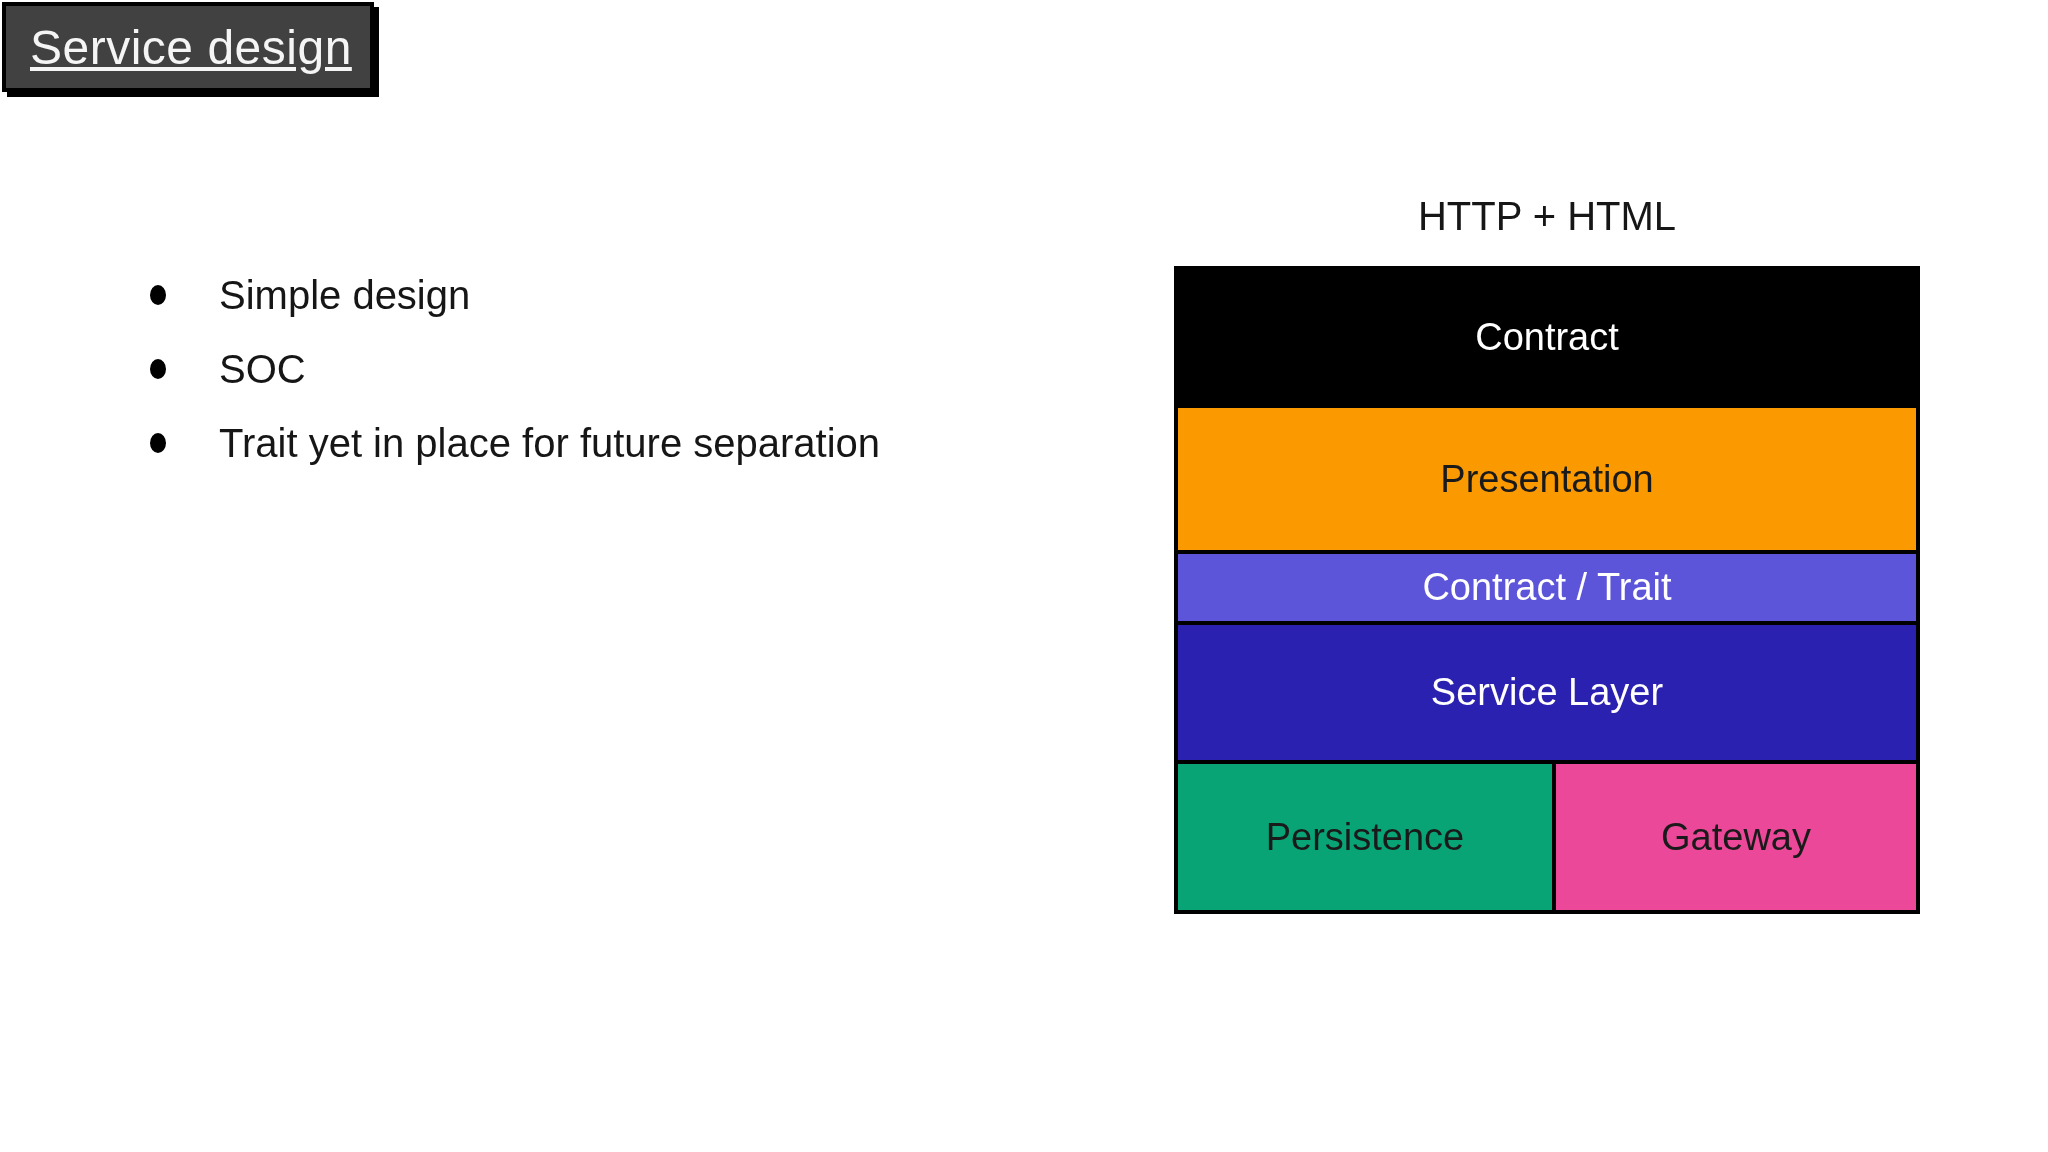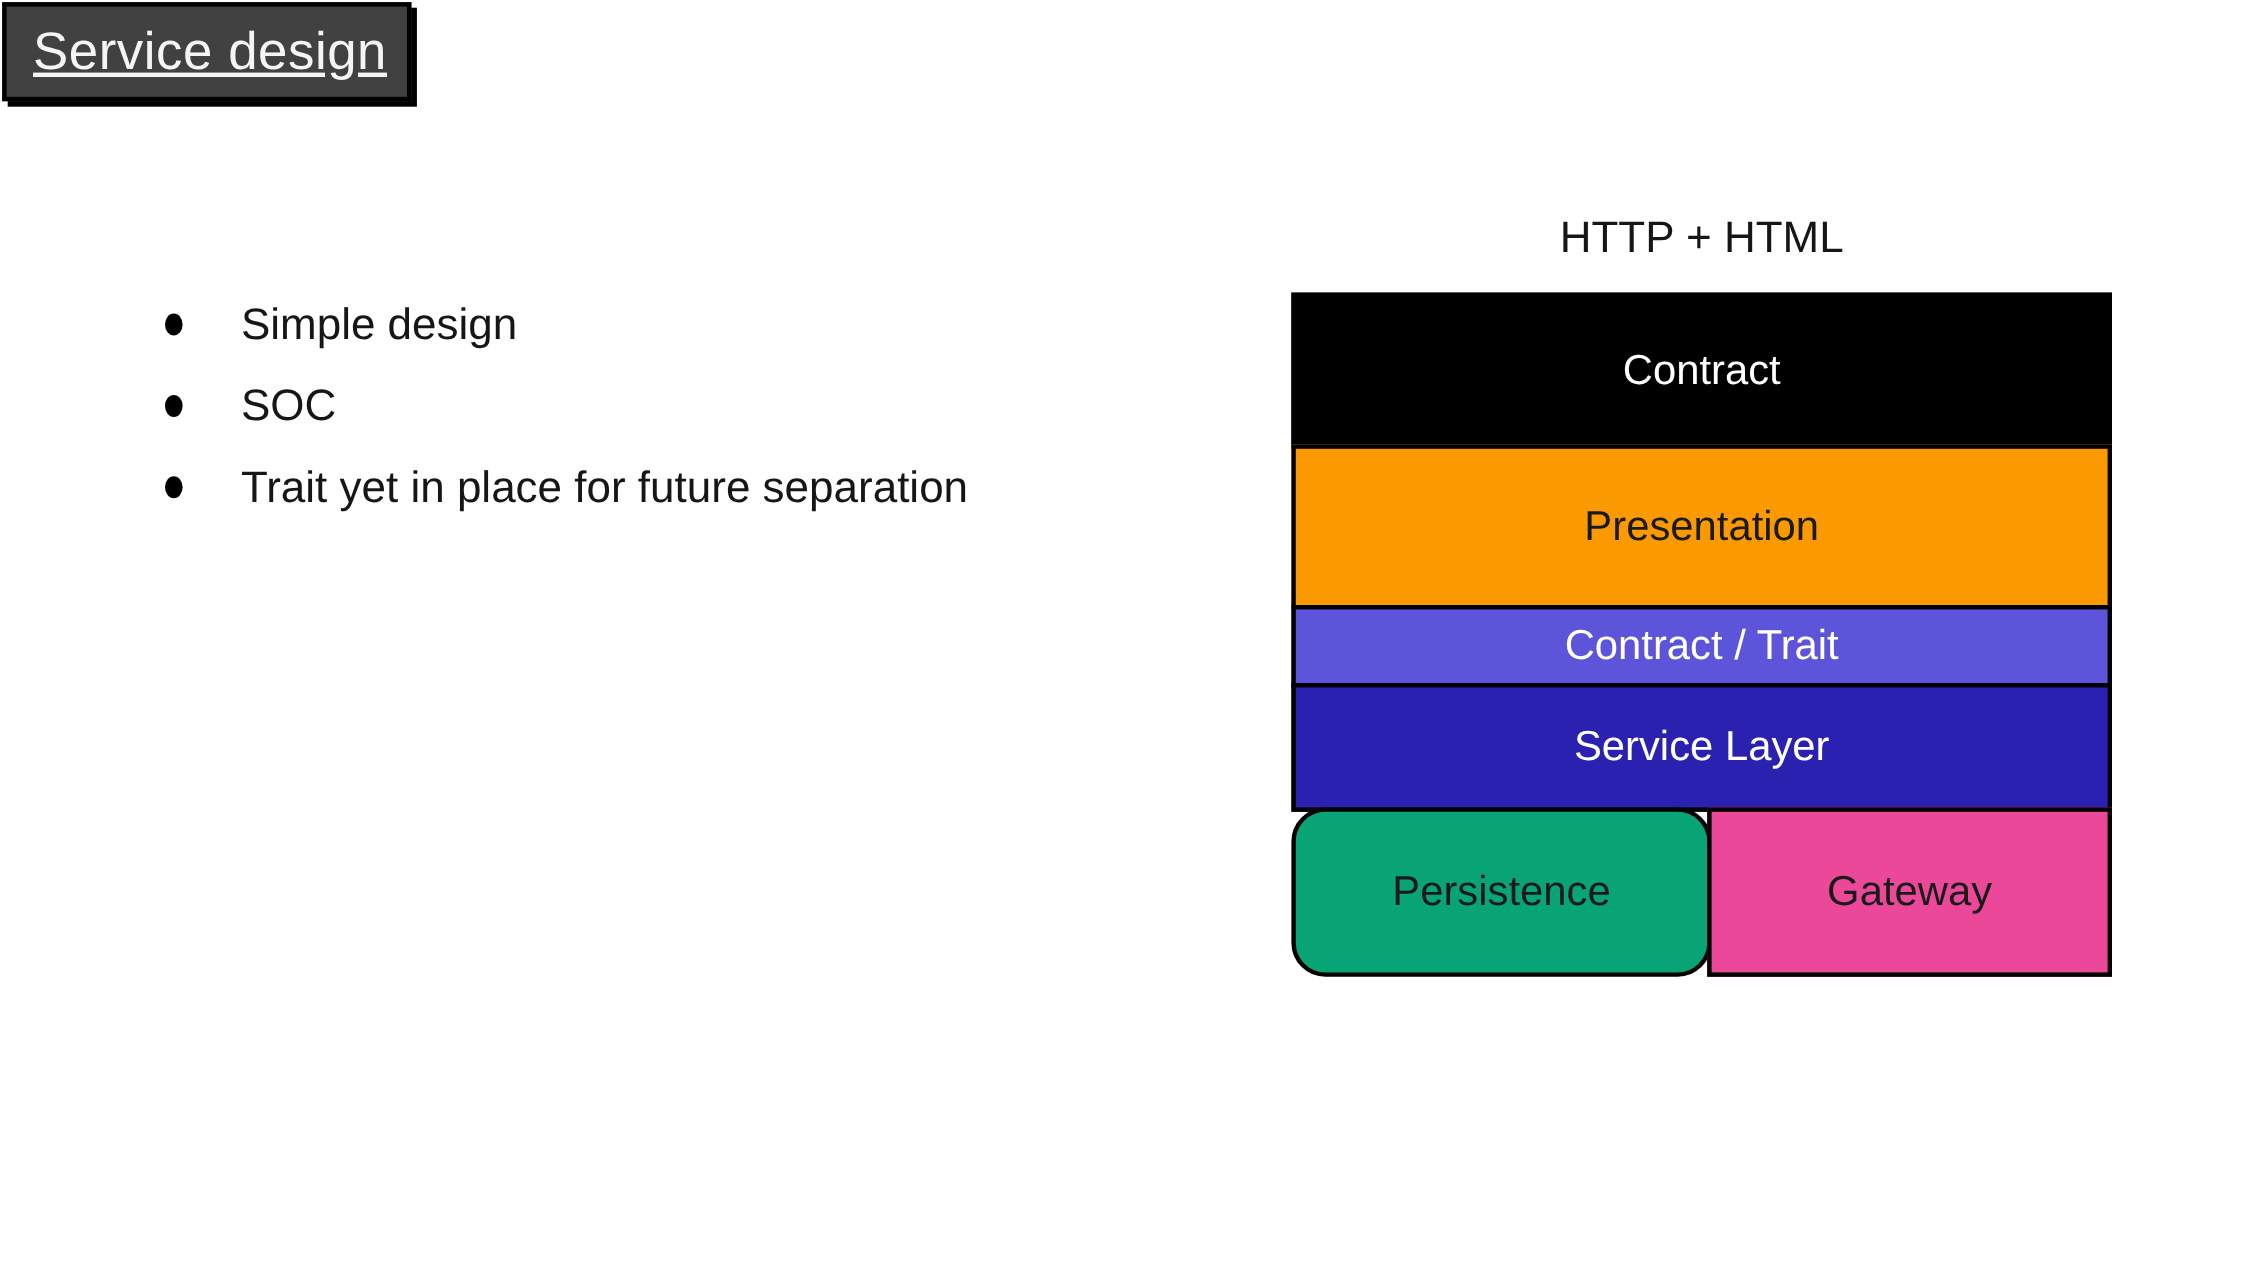--- a/index.html
+++ b/index.html
@@ -89,21 +89,21 @@
     display: flex;
     align-items: center;
     justify-content: center;
     font-size: 38px;
     white-space: nowrap;
   }
   .layer + .layer, .bottom-row { margin-top: -4px; }
   .layer-contract      { height: 142px; }
   .layer-presentation  { height: 150px; }
   .layer-trait         { height: 75px;  }
-  .layer-service       { height: 117px; }
+  .layer-service       { height: 143px; }
 
   .bottom-row {
     width: 746px;
     display: flex;
   }
   .bottom-box {
     box-sizing: border-box;
     height: 154px;
     border: 4px solid #000;
     display: flex;
@@ -146,20 +146,20 @@
   <div class="layer layer-presentation" style="background-color: rgb(251, 154, 0);">
     <span class="layer-label" style="color: rgb(26, 26, 26);">Presentation</span>
   </div>
   <div class="layer layer-trait" style="background-color: rgb(92, 85, 218);">
     <span class="layer-label" style="color: rgb(255, 255, 255);">Contract / Trait</span>
   </div>
   <div class="layer layer-service" style="background-color: rgb(43, 33, 177);">
     <span class="layer-label" style="color: rgb(255, 255, 255);">Service Layer</span>
   </div>
   <div class="bottom-row">
-    <div class="bottom-box box-persistence" style="background-color: rgb(9, 164, 118); border-radius: 31px;">
+    <div class="bottom-box box-persistence" style="background-color: rgb(9, 164, 118);">
       <span class="layer-label" style="color: rgb(26, 26, 26);">Persistence</span>
     </div>
     <div class="bottom-box box-gateway" style="background-color: #ec4899;">
       <span class="layer-label" style="color: rgb(26, 26, 26);">Gateway</span>
     </div>
   </div>
 </div>
 
 </body></html>

